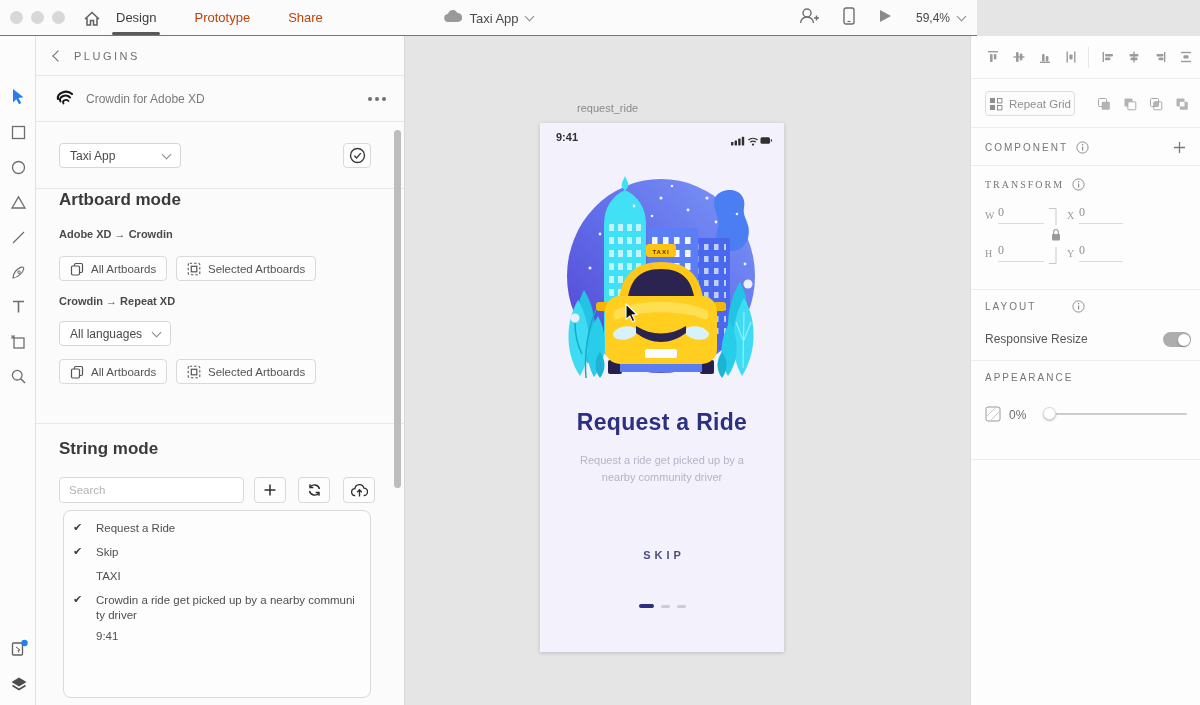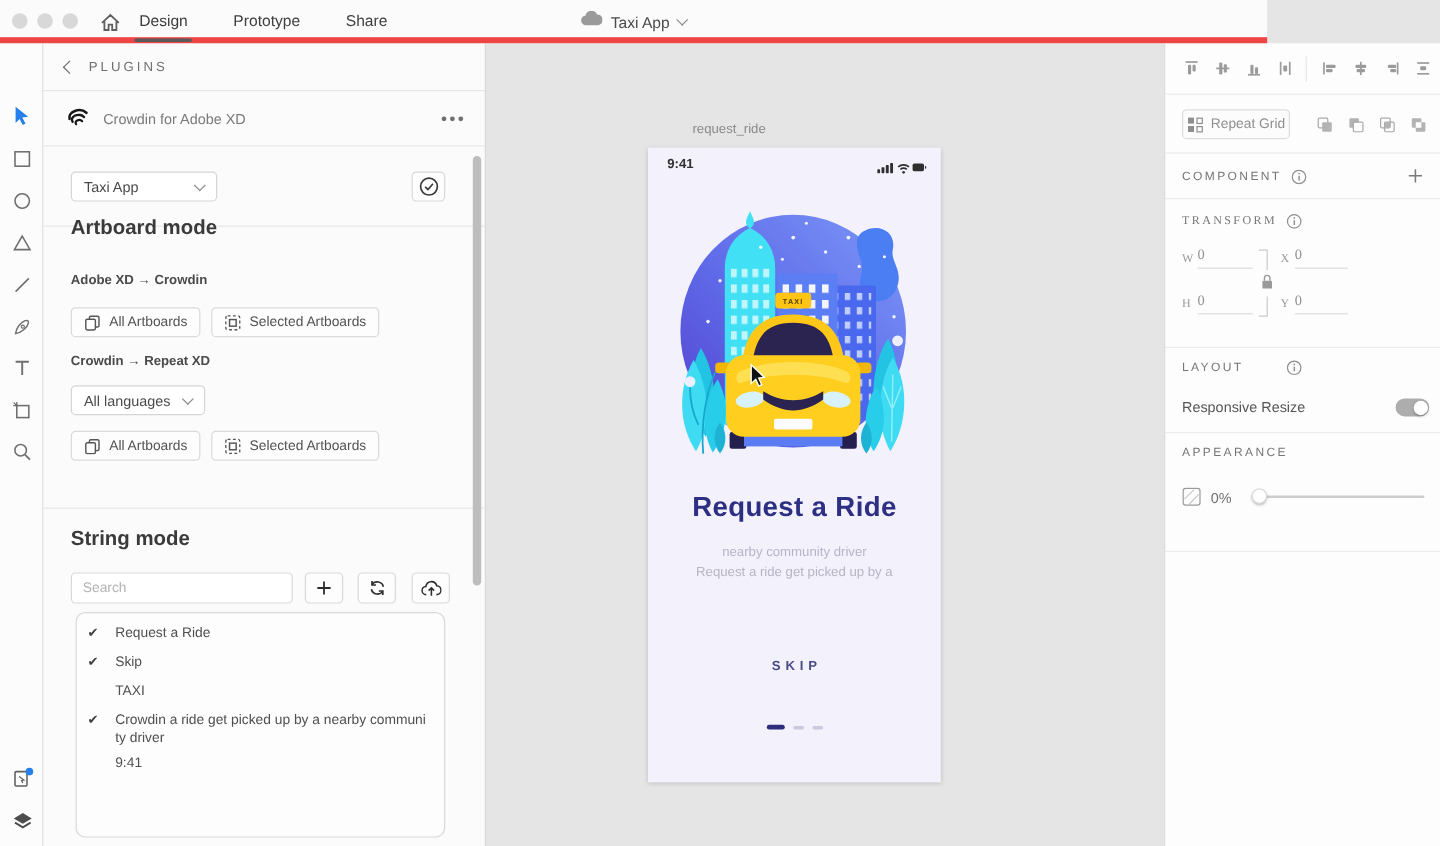--- a/index.html
+++ b/index.html
@@ -1,24 +1,24 @@
 <!DOCTYPE html>
 <html><head>
 <meta charset="utf-8">
 <style>
   * { margin:0; padding:0; box-sizing:border-box; }
   body { font-family:"Liberation Sans","DejaVu Sans",sans-serif; background:#e6e5e5; }
   #app { position:relative; width:1200px; height:705px; overflow:hidden; background:#e6e5e5; }
 
   
-  .titlebar { position:absolute; left:0; top:0; width:1056px; height:36px; background:#fbfbfb; border-bottom:5px solid #ef4444; z-index:30; }
+  .titlebar { position:absolute; left:0; top:0; width:977px; height:36px; background:#fbfbfb; border-bottom:1px solid #ef4444; z-index:30; }
   .traffic { position:absolute; top:11px; width:13px; height:13px; border-radius:50%; background:#d8d8d8; }
   .home-btn { position:absolute; left:82px; top:9px; width:20px; height:20px; color:#5f5f5f; }
   .tb-tabs { position:absolute; left:116px; top:0; height:36px; display:flex; align-items:center; gap:38px; }
-  .tb-tab { font-size:13px; color:#404040; position:relative; height:36px; line-height:36px; cursor:default; }
+  .tb-tab { font-size:13px; color:#c2410c; position:relative; height:36px; line-height:36px; cursor:default; }
   .tb-tab.active { color:#3c3c3c; }
   .tb-tab.active::after { content:""; position:absolute; left:-4px; right:-4px; bottom:1px; height:3px; background:#5a5a5a; border-radius:2px; }
   .tb-center { position:absolute; left:0; right:0; top:0; height:36px; display:flex; align-items:center; justify-content:center; gap:7px; pointer-events:none; }
   .tb-center > * { pointer-events:auto; }
   .doc-title { font-size:13px; color:#4a4a4a; }
   .tb-right { position:absolute; right:12px; top:0; height:36px; display:flex; align-items:center; gap:24px; }
   .zoom-ctl { display:flex; align-items:center; gap:8px; font-size:12px; color:#4a4a4a; }
   .chev { width:7px; height:7px; border-right:1.5px solid #8a8a8a; border-bottom:1.5px solid #8a8a8a; transform:rotate(45deg); margin-top:-3px; }
   .chev-left { width:8px; height:8px; border-left:1.5px solid #6f6f6f; border-bottom:1.5px solid #6f6f6f; transform:rotate(45deg); }
 
@@ -97,20 +97,44 @@
     </div>
     <div class="tb-center">
       <span>
         <svg width="18" height="13" viewBox="0 0 18 13">
             <path d="M4.5,12 a4,4 0 0 1 -.5-8 a5,5 0 0 1 9.5-1 a3.6,3.6 0 0 1 .5,9 Z" fill="#9a9a9a"></path>
           </svg>
       </span>
       <span class="doc-title">Taxi App</span>
       <span class="chev"></span>
     </div>
+    <div class="tb-right">
+      <span>
+        <svg width="20" height="18" viewBox="0 0 20 18">
+            <circle cx="8" cy="6" r="4" fill="none" stroke="#6e6e6e" stroke-width="1.4"></circle>
+            <path d="M1.5,16 a6.5,6 0 0 1 13,0" fill="none" stroke="#6e6e6e" stroke-width="1.4"></path>
+            <path d="M15,11 h5 M17.5,8.5 v5" stroke="#6e6e6e" stroke-width="1.4"></path>
+          </svg>
+      </span>
+      <span>
+        <svg width="12" height="18" viewBox="0 0 12 18">
+            <rect x="1" y="1" width="10" height="16" rx="2" fill="none" stroke="#6e6e6e" stroke-width="1.4"></rect>
+            <path d="M4.5,14.5 h3" stroke="#6e6e6e" stroke-width="1.2"></path>
+          </svg>
+      </span>
+      <span>
+        <svg width="13" height="14" viewBox="0 0 13 14">
+            <path d="M1,1 L12,7 L1,13 Z" fill="#8a8a8a"></path>
+          </svg>
+      </span>
+      <span class="zoom-ctl">
+        <span>59,4%</span>
+        <span class="chev"></span>
+      </span>
+    </div>
   </div>
 
   <div class="rail">
     <span class="tool" style="top:52px">
       <svg width="17" height="17" viewBox="0 0 17 17">
           <path d="M3,1 L13.5,9.2 L8.5,10 L11.3,15 L9,16.2 L6.3,11.2 L3,14.5 Z" fill="#2680eb"></path>
         </svg>
     </span>
     <span class="tool" style="top:88px">
       <svg width="17" height="17" viewBox="0 0 17 17">
@@ -198,21 +222,21 @@
     </div>
     <div class="icon-btn" style="left:307px; top:107px; width:28px;">
       <svg width="17" height="17" viewBox="0 0 17 17">
           <circle cx="8.5" cy="8.5" r="7" fill="none" stroke="#3a3a3a" stroke-width="1.4"></circle>
           <path d="M5.3,8.7 L7.6,10.9 L11.8,6.1" fill="none" stroke="#3a3a3a" stroke-width="1.4"></path>
         </svg>
     </div>
 
     <div class="divider" style="top:152px"></div>
 
-    <div class="sec-h1" style="top:144px">Artboard mode</div>
+    <div class="sec-h1" style="top:154px">Artboard mode</div>
     <div class="sec-h2" style="top:192px">Adobe XD → Crowdin</div>
 
     <div class="ab-btn" style="left:23px; top:220px;">
       <svg width="14" height="14" viewBox="0 0 14 14">
           <rect x="4.5" y="1.5" width="8" height="9" rx="1.2" fill="none" stroke="#555" stroke-width="1.2"></rect>
           <rect x="1.5" y="4" width="8" height="9" rx="1.2" fill="#fdfdfd" stroke="#555" stroke-width="1.2"></rect>
         </svg>
       <span>All Artboards</span>
     </div>
     <div class="ab-btn" style="left:140px; top:220px;">
@@ -389,22 +413,22 @@
           <path d="M179,196 L180,140 M179,168 L172,150 M180,168 L187,150" stroke="#8ef0fa" stroke-width="1.2" fill="none"></path>
           <path d="M164,204 C154,188 156,166 166,150 C176,168 174,190 164,204 Z" fill="#28cdea"></path>
           <circle cx="184" cy="112" r="4.5" fill="#eceffd"></circle>
           <path d="M36,206 C30,198 30,188 36,180 C42,188 42,198 36,206 Z" fill="#1db3d4"></path>
           <path d="M158,206 C152,198 152,188 158,180 C164,188 164,198 158,206 Z" fill="#1db3d4"></path>
         </svg>
       </div>
 
       <div class="ride-h">Request a Ride</div>
       <div class="ride-sub">
+        <div>Request a ride get picked up by a</div>
         <div>nearby community driver</div>
-        <div>Request a ride get picked up by a</div>
       </div>
       <div class="skip">SKIP</div>
       <div class="dots-nav">
         <span class="dash-a"></span>
         <span class="dash-b"></span>
         <span class="dash-b"></span>
       </div>
     </div>
 
     <span class="cursor">

